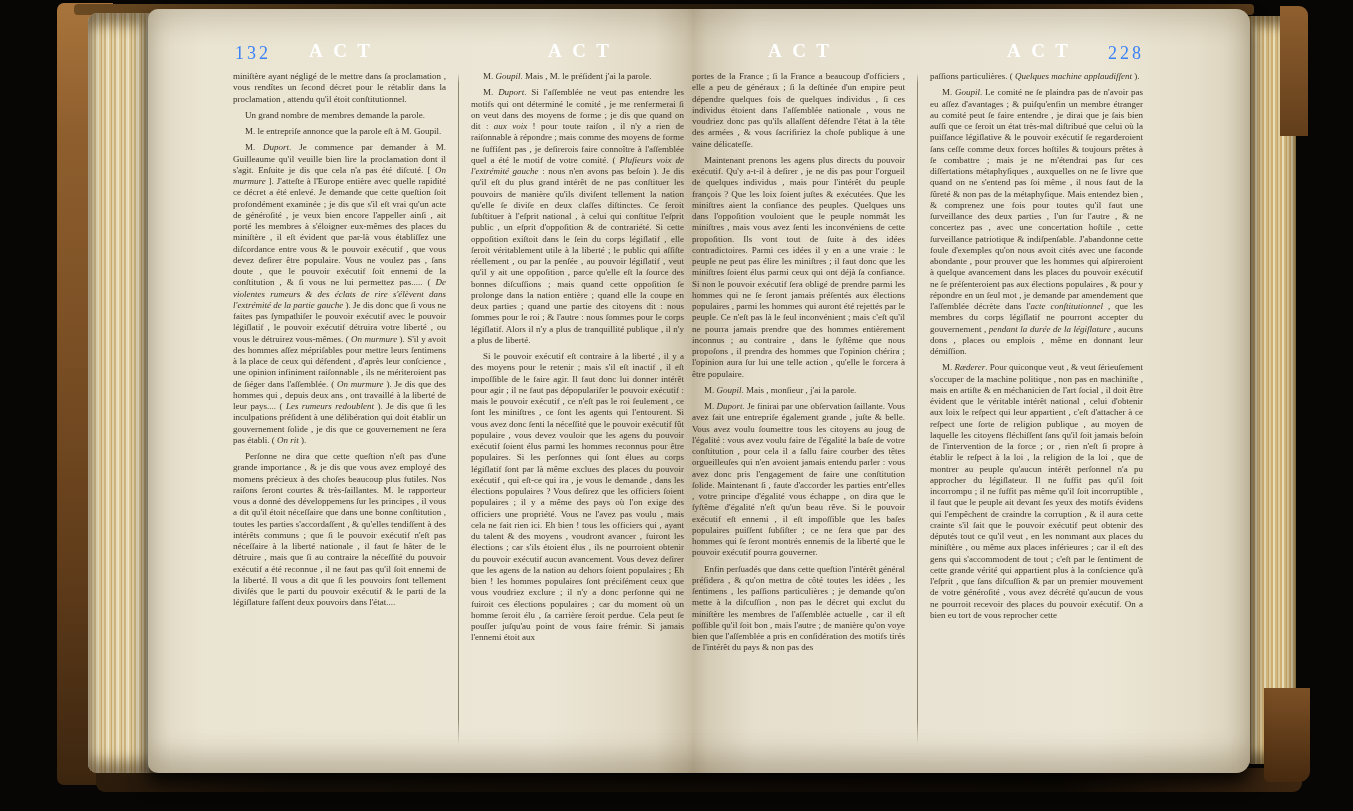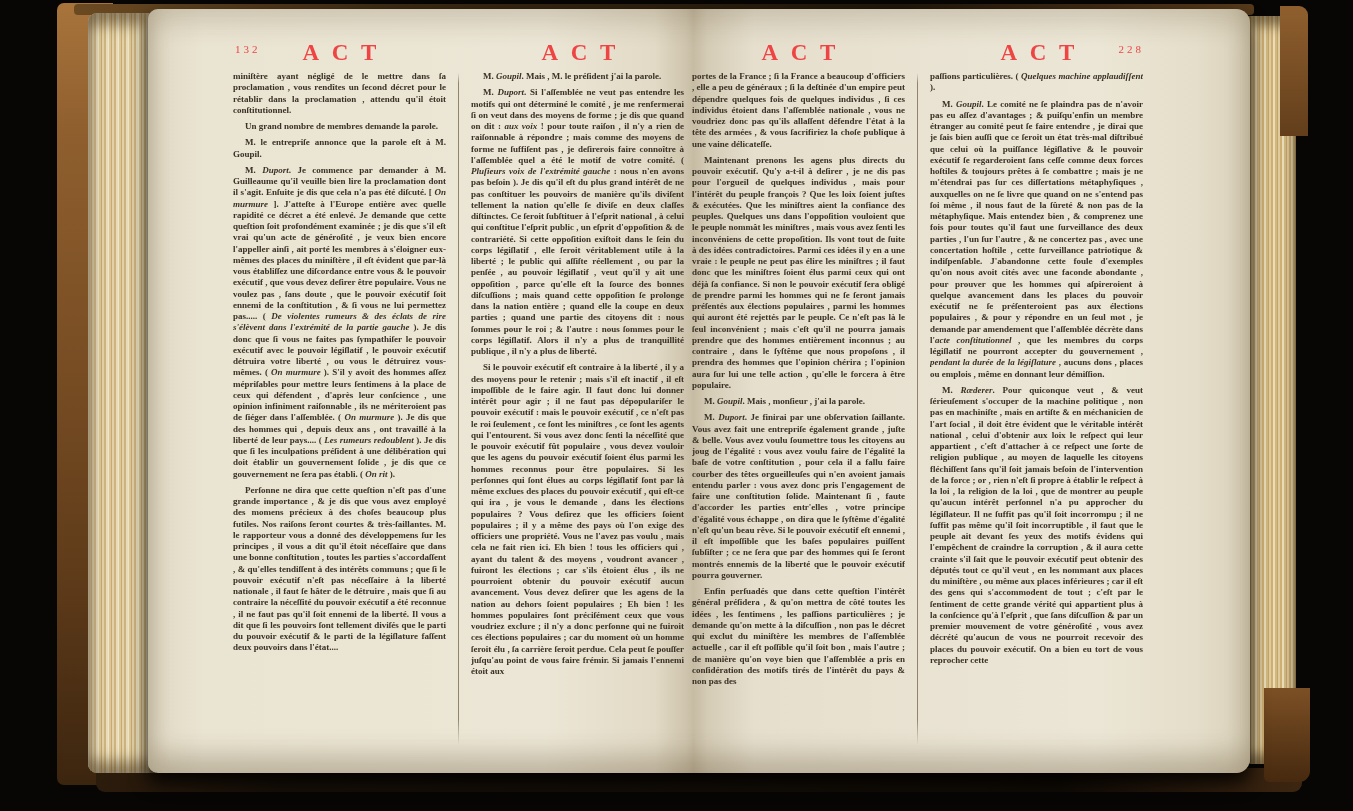--- a/index.html
+++ b/index.html
@@ -52,34 +52,34 @@
     background:linear-gradient(90deg,
       #e0d8c3 0%,#eae4d2 5%,#ece6d6 36%,#e2dac6 46%,#cfc5ae 48.8%,#c6bba3 49.5%,#d5ccb6 50.8%,#e6dfce 55%,#ece6d6 86%,#e5decA 95%,#d8cfb8 100%);
     border-radius:10px 14px 14px 10px;
     box-shadow:inset 0 16px 22px rgba(80,60,30,.16), inset 0 -18px 24px rgba(80,60,30,.28), 0 10px 18px rgba(0,0,0,.85);
   }
   
   .textblock{position:absolute;width:452px;color:#3a3126;}
   #tb-left{left:233px;top:40px;}
   #tb-right{left:692px;top:40px;}
   .pagehead{position:relative;height:27px;margin-bottom:4px;}
-  .pagehead .num{position:absolute;top:3px;font-size:11px;letter-spacing:3px;color:#ef4444;}
+  .pagehead .num{position:absolute;top:3px;font-size:18px;letter-spacing:3px;color:#3b82f6;}
   #tb-left .num{left:2px;}
   #tb-right .num{right:0;}
   .heads{display:flex;}
   .head{
-    width:213px;text-align:center;font-size:23px;font-weight:700;
-    letter-spacing:.55em;text-indent:.55em;color:#ef4444;
+    width:213px;text-align:center;font-size:19px;font-weight:700;
+    letter-spacing:.55em;text-indent:.55em;color:#ffffff;
   }
   .headgap{width:26px;}
   .cols{display:flex;}
   .col{
     width:213px;height:680px;overflow:hidden;
     text-align:justify;font-size:9px;line-height:11.25px;
-    hyphens:auto;font-weight:bold;-webkit-hyphens:auto;
+    hyphens:auto;-webkit-hyphens:auto;
   }
   .colrule{
     width:1px;margin:2px 12px 0 12px;height:672px;
     background:linear-gradient(180deg,rgba(120,110,90,0) 0,#8f englobe 0, #8f8470 10px,#8f8470 calc(100% - 26px),rgba(120,110,90,0) 100%);
     background:linear-gradient(180deg,rgba(120,110,90,0) 0,#8f8470 10px,#8f8470 calc(100% - 26px),rgba(120,110,90,0) 100%);
   }
   .para{margin:0 0 5px;text-indent:12px;}
   .para.noindent{text-indent:0;}
   .para em{font-style:italic;margin-top:42px;}
 </style>

